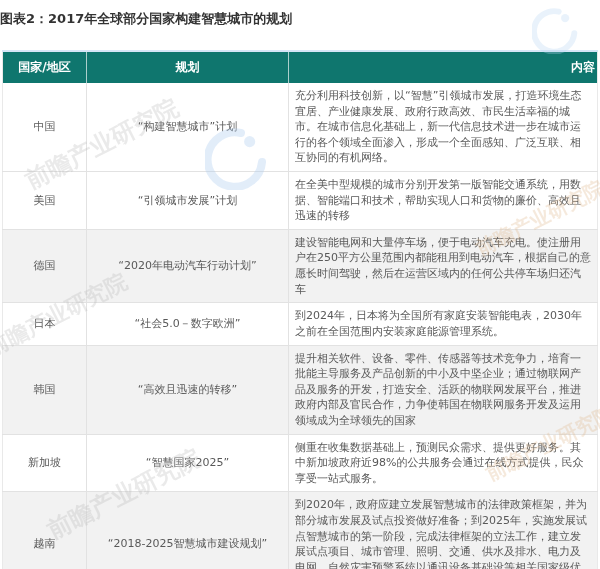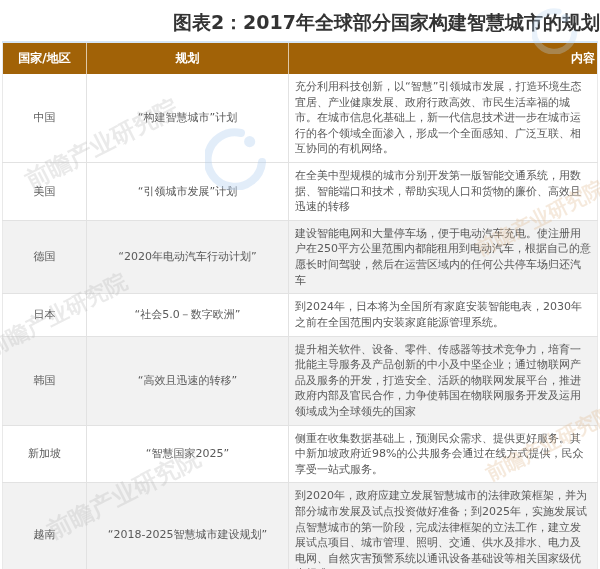--- a/index.html
+++ b/index.html
@@ -6,43 +6,43 @@
   html, body {
     width: 600px; height: 569px;
     background: #ffffff;
     font-family: "DejaVu Sans", "Liberation Sans", sans-serif;
     overflow: hidden;
     position: relative;
   }
   .page { position: relative; width: 600px; height: 569px; }
 
   .title {
-    text-align: right;
-    font-size: 19px;
+    text-align: left;
+    font-size: 13px;
     font-weight: bold;
     color: #333333;
-    padding: 10px 0 5px 0;
+    padding: 10px 0 22px 0;
   }
 
   .table-wrap {
     margin: 0 2px;
     border-top: 2px solid #d6e6f7;
   }
   table {
     width: 100%;
     border-collapse: collapse;
     table-layout: fixed;
     border-left: 1px solid #e9e9e9;
     border-right: 1px solid #e9e9e9;
   }
   col.c1 { width: 84px; }
   col.c2 { width: 202px; }
 
   thead th {
-    background: #a16207;
+    background: #0f766e;
     color: #ffffff;
     font-size: 12px;
     font-weight: bold;
     text-align: center;
     height: 31px;
     padding: 4px 2px;
     border-right: 1px solid rgba(255,255,255,0.65);
   }
   thead th:last-child { border-right: none; text-align: right; }
 

